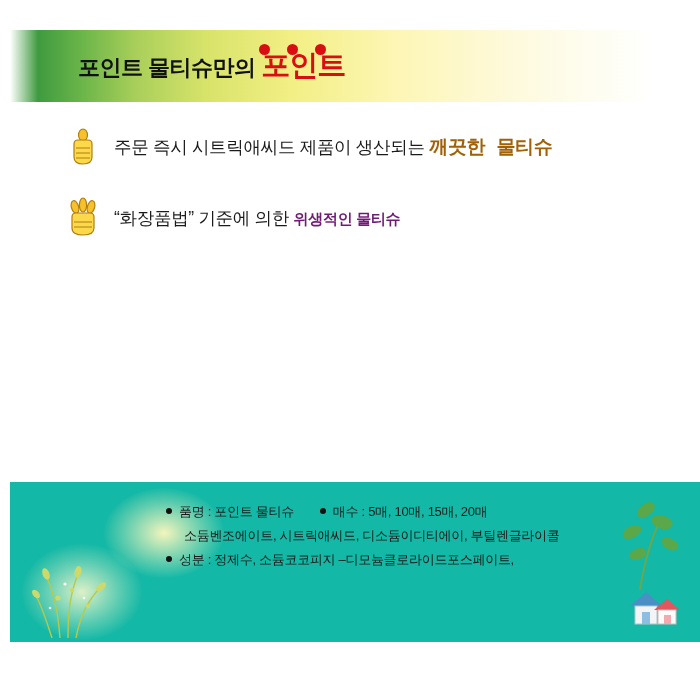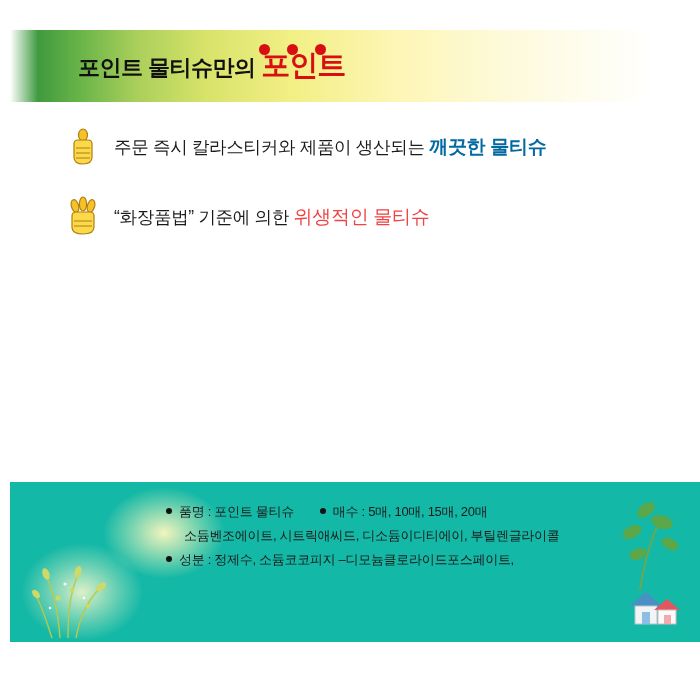--- a/index.html
+++ b/index.html
@@ -103,23 +103,23 @@
     margin-right: 14px;
   }
   .hand-icon svg { display: block; }
   .point-text {
     font-size: 17.5px;
     color: #1a1a1a;
     line-height: 42px;
     letter-spacing: -0.3px;
     white-space: nowrap;
   }
-  .point-text .hl-blue { color: #0369a1; font-weight: bold; font-size: 19px; }
+  .point-text .hl-blue { color: #a16207; font-weight: bold; font-size: 19px; font-family: Liberation Mono, monospace; }
   .point-text .hl-red  { color: #e8202a; font-weight: bold; font-size: 19px; }
-  .point-text .hl-green{ color: #ef4444; font-weight: normal; font-size: 19px; }
+  .point-text .hl-green{ color: #701a75; font-weight: bold; font-size: 15px; }
 
   
   .footer {
     position: absolute;
     left: 0;
     top: 482px;
     width: 700px;
     height: 160px;
     background: #14b8a6;
     overflow: hidden;
@@ -219,21 +219,21 @@
           <g>
             <ellipse cx="17" cy="9" rx="4.5" ry="6" fill="#f6c12b" stroke="#b07f10" stroke-width="1.2"></ellipse>
             <path d="M8 18 q0 -4 4 -4 h10 q4 0 4 4 v13 q0 7 -9 7 q-9 0 -9 -7 z" fill="#fcd94a" stroke="#b07f10" stroke-width="1.2"></path>
             <path d="M10 22 h14" stroke="#b07f10" stroke-width="1" fill="none"></path>
             <path d="M10 27 h14" stroke="#b07f10" stroke-width="1" fill="none"></path>
             <path d="M10 32 h14" stroke="#b07f10" stroke-width="1" fill="none"></path>
           </g>
         </svg>
       </div>
       <div class="point-text">
-        <span>주문 즉시 칼라스티커와 제품이 생산되는 </span><span class="hl-blue">깨끗한 물티슈</span>
+        <span>주문 즉시 시트릭애씨드 제품이 생산되는 </span><span class="hl-blue">깨끗한 물티슈</span>
       </div>
     </div>
 
 
     <div class="point-row">
       <div class="hand-icon">
         <svg width="34" height="42" viewBox="0 0 34 42">
           <g>
             <ellipse cx="9" cy="10" rx="3.6" ry="6.5" fill="#f6c12b" stroke="#b07f10" stroke-width="1.2" transform="rotate(-16 9 10)"></ellipse>
             <ellipse cx="17" cy="8" rx="3.6" ry="7" fill="#f6c12b" stroke="#b07f10" stroke-width="1.2"></ellipse>

